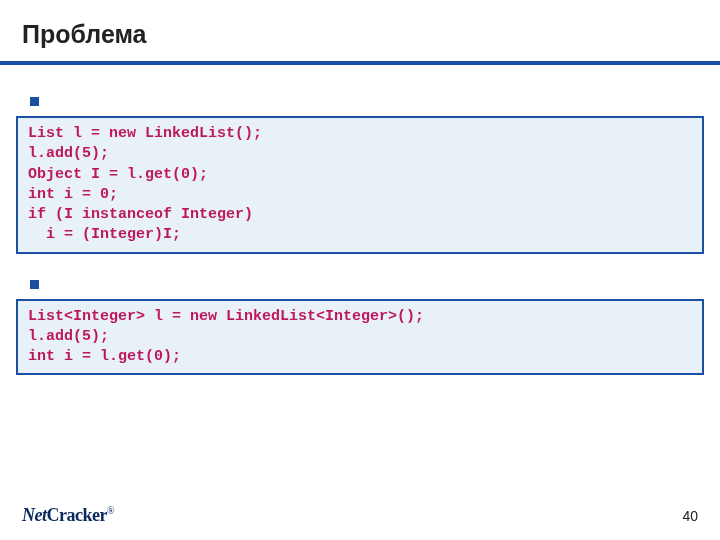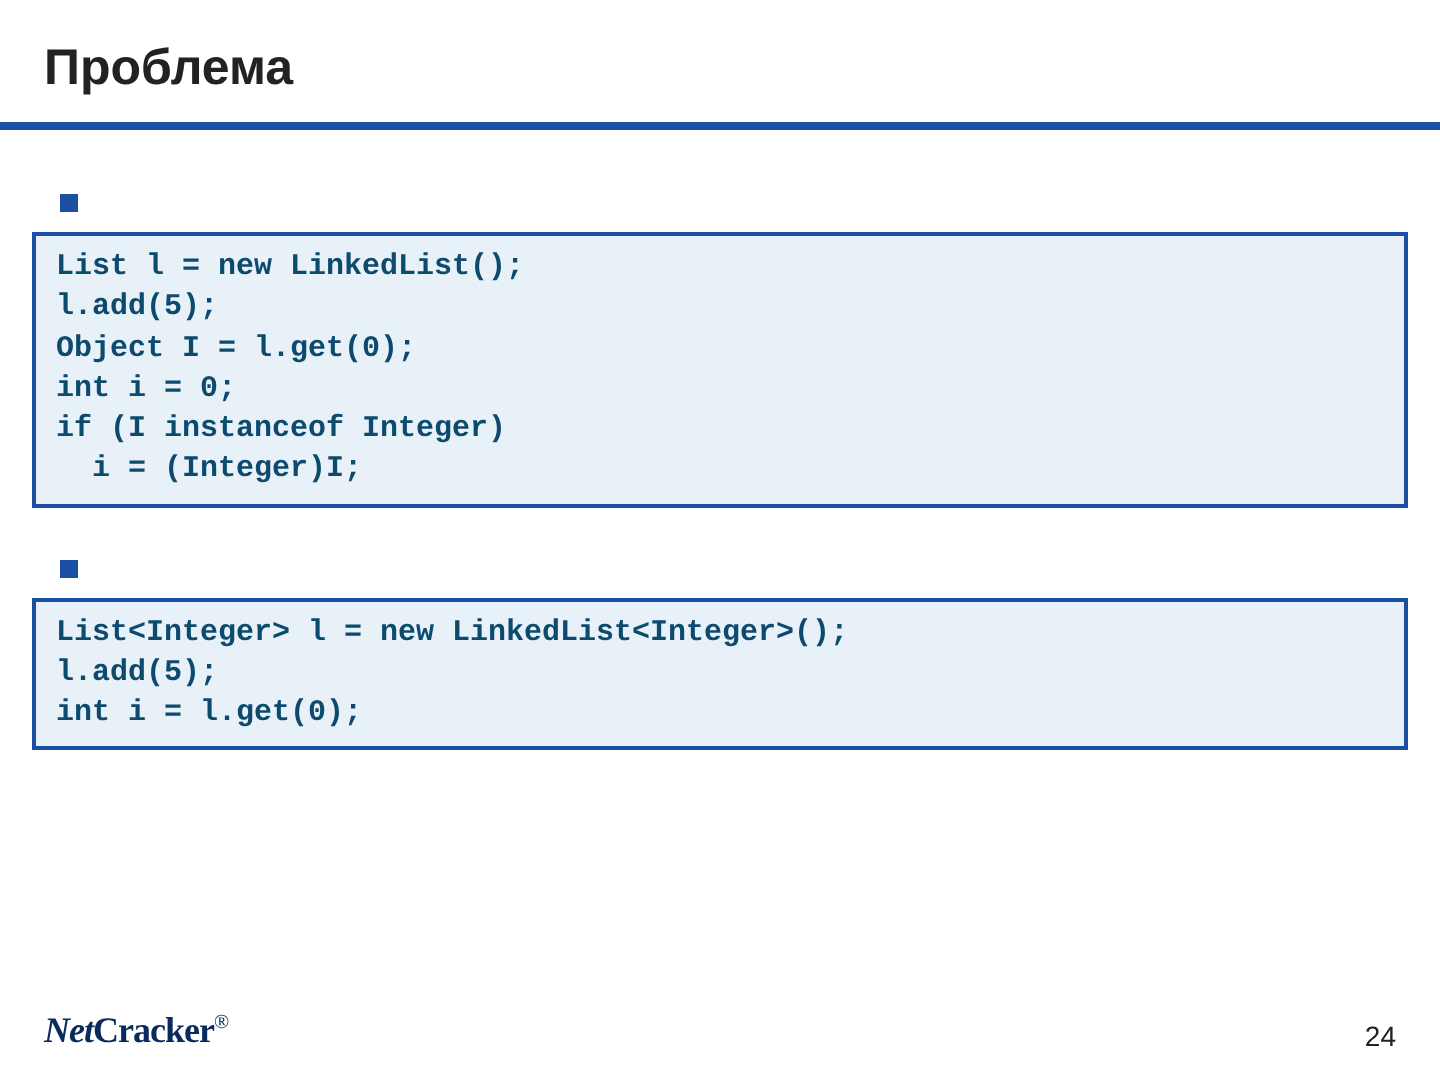--- a/index.html
+++ b/index.html
@@ -42,33 +42,33 @@
   }
   .code-block {
     background: #e8f0f8;
     border: 2px solid #1a4fa3;
     padding: 6px 10px;
     font-family: "Courier New", Courier, monospace;
     font-size: 15px;
     font-weight: bold;
     line-height: 1.35;
     white-space: pre;
-    color: #0c4a6e;
+    color: #be185d;
     margin-bottom: 26px;
     margin-left: -6px;
     margin-right: -6px;
   }
   .footer {
     position: absolute;
     bottom: 14px;
     left: 22px;
     right: 22px;
     display: flex;
     justify-content: space-between;
-    align-items: flex-end;
+    align-items: center;
   }
   .logo {
     font-family: "Times New Roman", serif;
     font-size: 18px;
     color: #0a2a5e;
     letter-spacing: -0.5px;
   }
   .logo .net { font-weight: bold; font-style: italic; }
   .logo .cracker { font-weight: bold; }
   .logo .r { font-size: 10px; vertical-align: super; color: #0a2a5e; }
@@ -99,14 +99,14 @@
 </div>
 
 <div class="code-block">List&lt;Integer&gt; l = new LinkedList&lt;Integer&gt;();
 l.add(5);
 int i = l.get(0);</div>
 
 <div class="footer">
   <div class="logo">
     <span class="net">Net</span><span class="cracker">Cracker</span><span class="r">®</span>
   </div>
-  <div class="page-num">24</div>
+  <div class="page-num">40</div>
 </div>
 
 </body></html>

